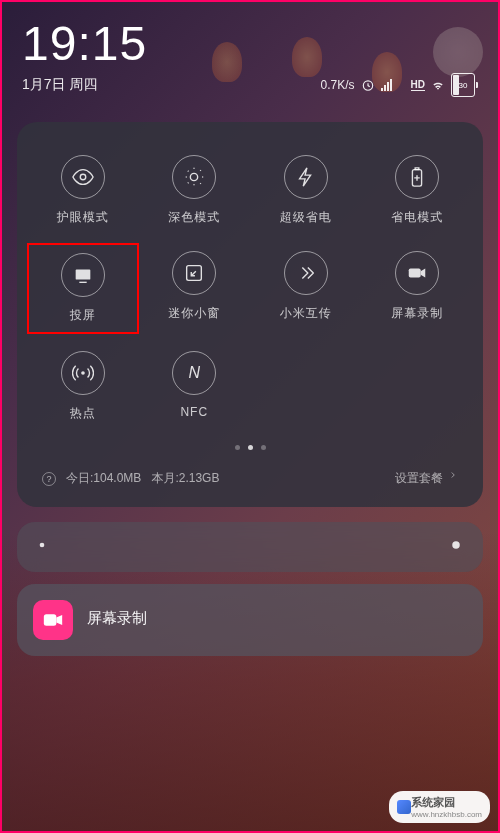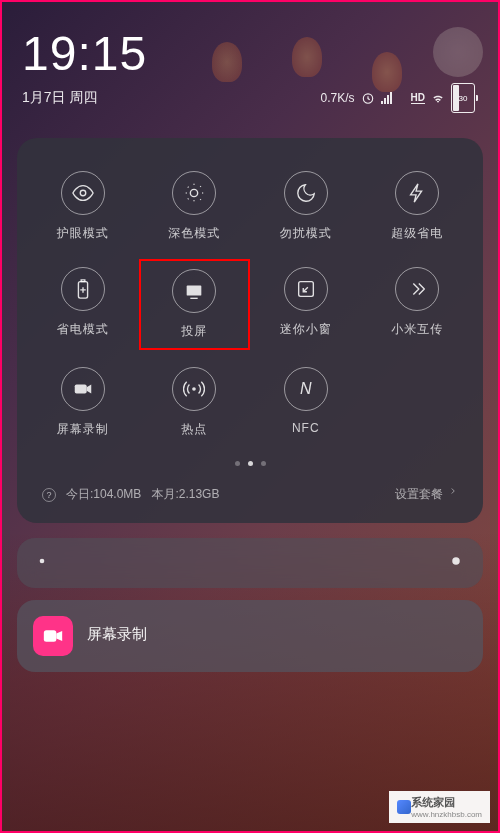--- a/index.html
+++ b/index.html
@@ -37,21 +37,21 @@
       top: 25px;
       right: 15px;
       width: 50px;
       height: 50px;
       background: radial-gradient(circle, #f5f5e0 0%, #d0d0c0 100%);
       border-radius: 50%;
       opacity: 0.7;
     }
     .status-bar {
       position: relative;
-      padding: 24px 20px 10px;
+      padding: 14px 20px 10px;
       color: #fff;
       z-index: 10;
     }
     .time {
       font-size: 48px;
       font-weight: 300;
       letter-spacing: 1px;
     }
     .date-row {
       display: flex;
@@ -95,21 +95,21 @@
       border-bottom: 1px solid rgba(255,255,255,0.9);
       margin-left: 13px;
     }
     .battery {
       display: flex;
       align-items: center;
       gap: 1px;
     }
     .battery-body {
       width: 24px;
-      height: 30px;
+      height: 24px;
       border: 1px solid rgba(255,255,255,0.9);
       border-radius: 3px;
       position: relative;
       display: flex;
       align-items: center;
       justify-content: center;
       font-size: 8px;
     }
     .battery-fill {
       position: absolute;
@@ -273,21 +273,21 @@
     .notif-subtitle {
       font-size: 12px;
       color: rgba(255,255,255,0.6);
     }
     .watermark {
       position: absolute;
       bottom: 8px;
       right: 8px;
       background: rgba(255,255,255,0.95);
       padding: 4px 8px;
-      border-radius: 0;
+      border-radius: 14px;
       display: flex;
       align-items: center;
       font-size: 11px;
       color: #555;
       z-index: 20;
     }
     .watermark-logo {
       width: 14px;
       height: 14px;
       background: linear-gradient(135deg, #5588ff, #3366cc);
@@ -361,28 +361,20 @@
           <svg viewBox="0 0 24 24">
             <circle cx="12" cy="12" r="4"></circle>
             <path d="M12 2v2M12 20v2M4 12H2M22 12h-2M6 6l-1.5-1.5M19.5 19.5L18 18M6 18l-1.5 1.5M19.5 4.5L18 6" stroke-dasharray="1 2"></path>
           </svg>
         </div>
       <div class="toggle-label">深色模式</div>
     </div>
     <div class="toggle-item">
       <div class="toggle-circle">
           <svg viewBox="0 0 24 24">
-            <path d="M21 12.8A9 9 0 1111.2 3a7 7 0 009.8 9.8z"></path>
-          </svg>
-        </div>
-      <div class="toggle-label">勿扰模式</div>
-    </div>
-    <div class="toggle-item">
-      <div class="toggle-circle">
-          <svg viewBox="0 0 24 24">
             <path d="M13 2L5 14h6l-2 8 8-12h-6z"></path>
           </svg>
         </div>
       <div class="toggle-label">超级省电</div>
     </div>
     <div class="toggle-item">
       <div class="toggle-circle">
           <svg viewBox="0 0 24 24">
             <rect x="7" y="4" width="10" height="18" rx="2"></rect>
             <path d="M10 2h4v2h-4zM12 10v6M9 13h6"></path>

